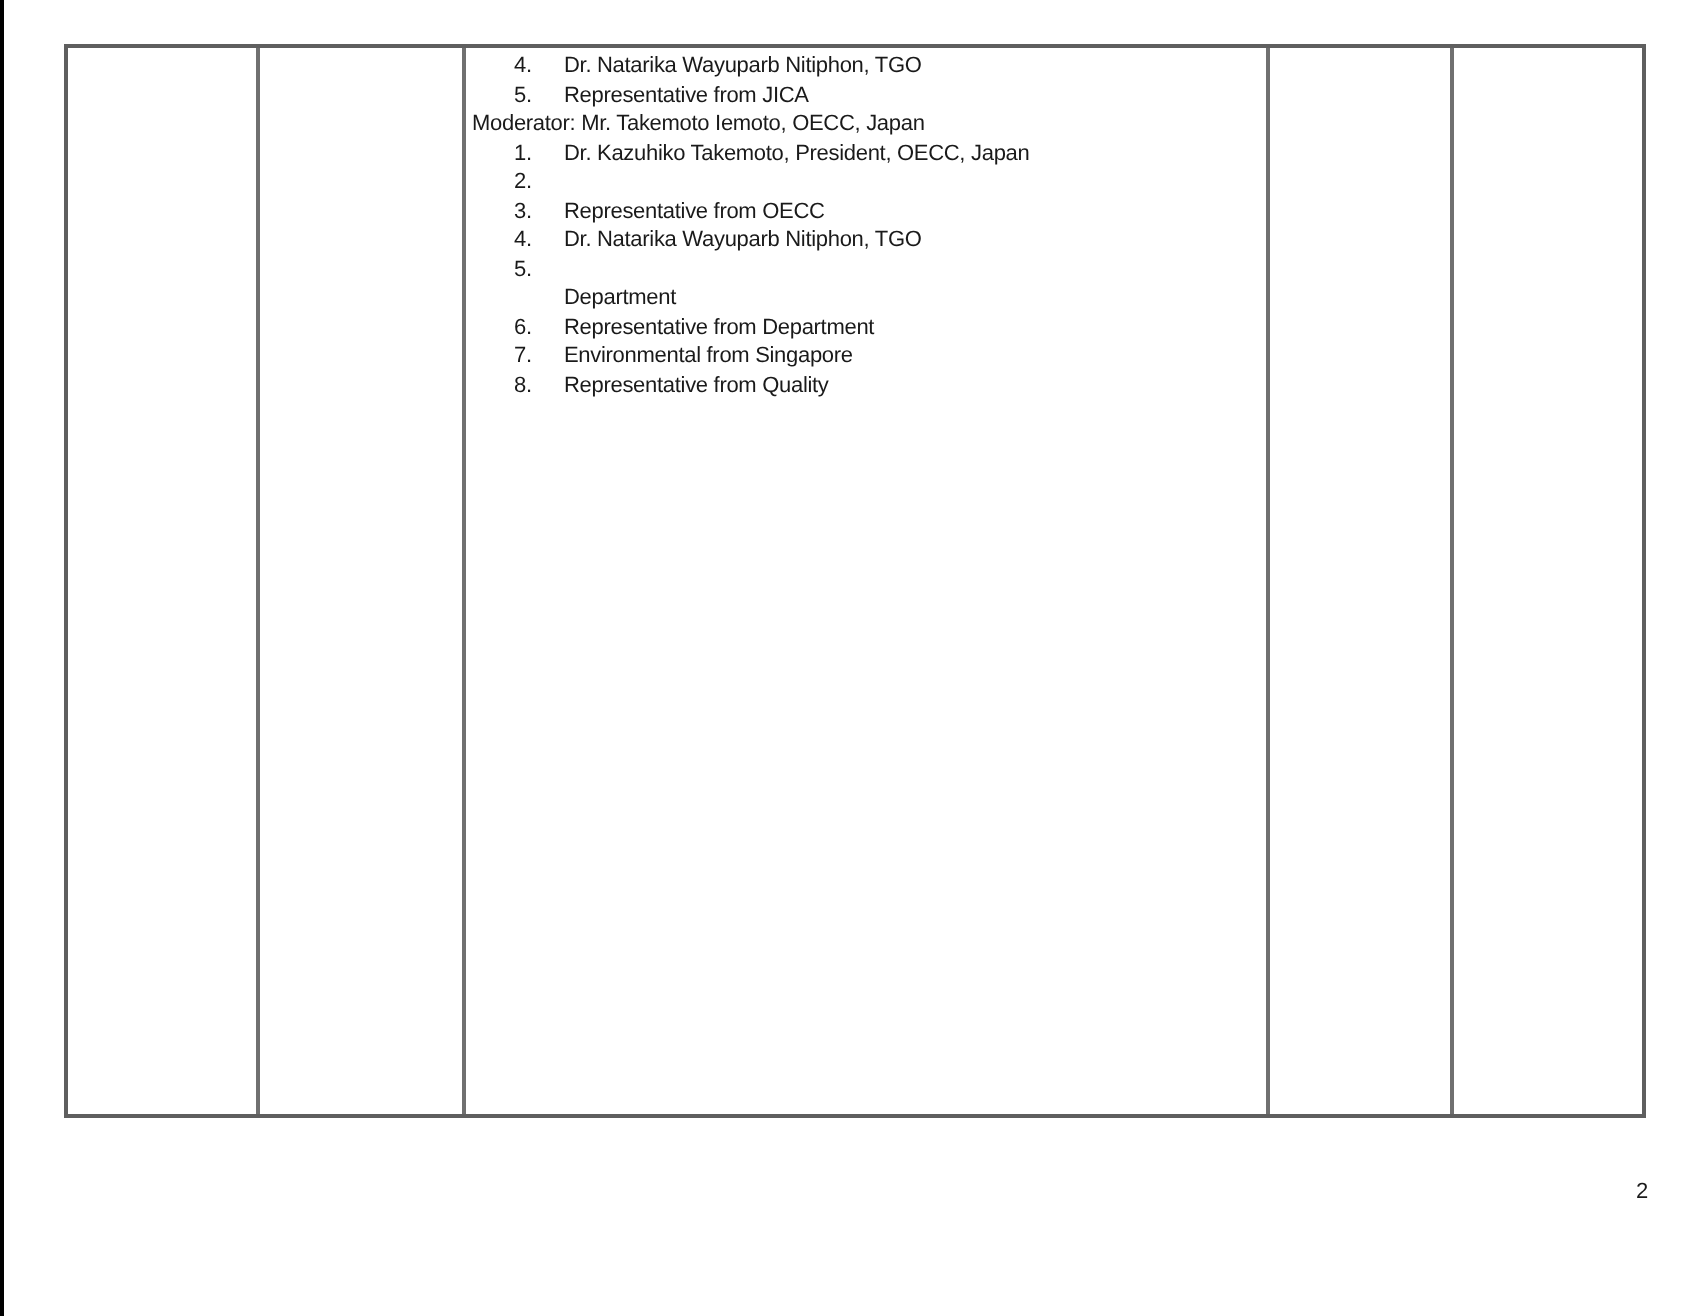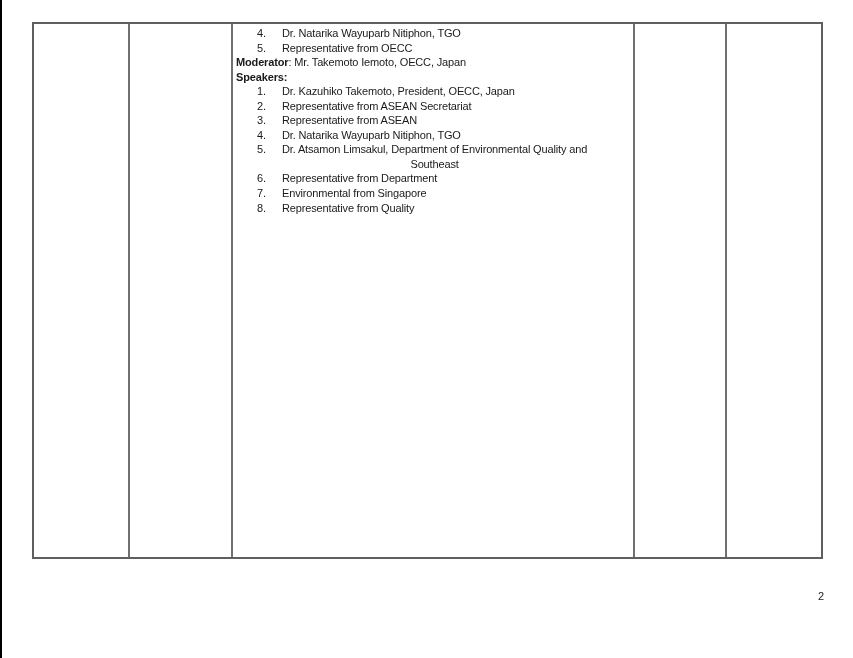--- a/index.html
+++ b/index.html
@@ -56,23 +56,22 @@
     display: flex;
     line-height: 14.55px;
   }
   .oli .num {
     margin-left: 21px;
     width: 25px;
     flex: none;
   }
   .oli .txt {
     max-width: 330px;
-    text-align: center;
   }
-  .b { font-weight: bold; }
+  .b { font-weight: normal; }
   .u { text-decoration: underline; }
   .session-line .squeeze {
     display: inline-block;
     transform: scaleX(0.875);
     transform-origin: 0 50%;
     white-space: nowrap;
   }
   .page-number {
     position: absolute;
     top: 590px;
@@ -95,49 +94,47 @@
     <div class="cell c2"></div>
 
     <div class="cell c3">
 
       <div class="oli">
         <span class="num">4.</span>
         <span class="txt">Dr. Natarika Wayuparb Nitiphon, TGO</span>
       </div>
       <div class="oli">
         <span class="num">5.</span>
-        <span class="txt">Representative from OECC</span>
+        <span class="txt">Representative from JICA</span>
       </div>
 
 
       <div class="line">
         <span class="b">Moderator</span><span>: Mr. Takemoto Iemoto, OECC, Japan</span>
       </div>
 
-      <div class="line b">Speakers:</div>
 
       <div class="oli">
         <span class="num">1.</span>
         <span class="txt">Dr. Kazuhiko Takemoto, President, OECC, Japan</span>
       </div>
       <div class="oli">
         <span class="num">2.</span>
-        <span class="txt">Representative from ASEAN Secretariat</span>
       </div>
       <div class="oli">
         <span class="num">3.</span>
-        <span class="txt">Representative from ASEAN</span>
+        <span class="txt">Representative from OECC</span>
       </div>
       <div class="oli">
         <span class="num">4.</span>
         <span class="txt">Dr. Natarika Wayuparb Nitiphon, TGO</span>
       </div>
       <div class="oli">
         <span class="num">5.</span>
-        <span class="txt"><span>Dr. Atsamon Limsakul, Department of Environmental Quality and</span><br><span>Southeast</span></span>
+        <span class="txt"><br><span>Department</span></span>
       </div>
       <div class="oli">
         <span class="num">6.</span>
         <span class="txt">Representative from Department</span>
       </div>
       <div class="oli">
         <span class="num">7.</span>
         <span class="txt">Environmental from Singapore</span>
       </div>
       <div class="oli">

